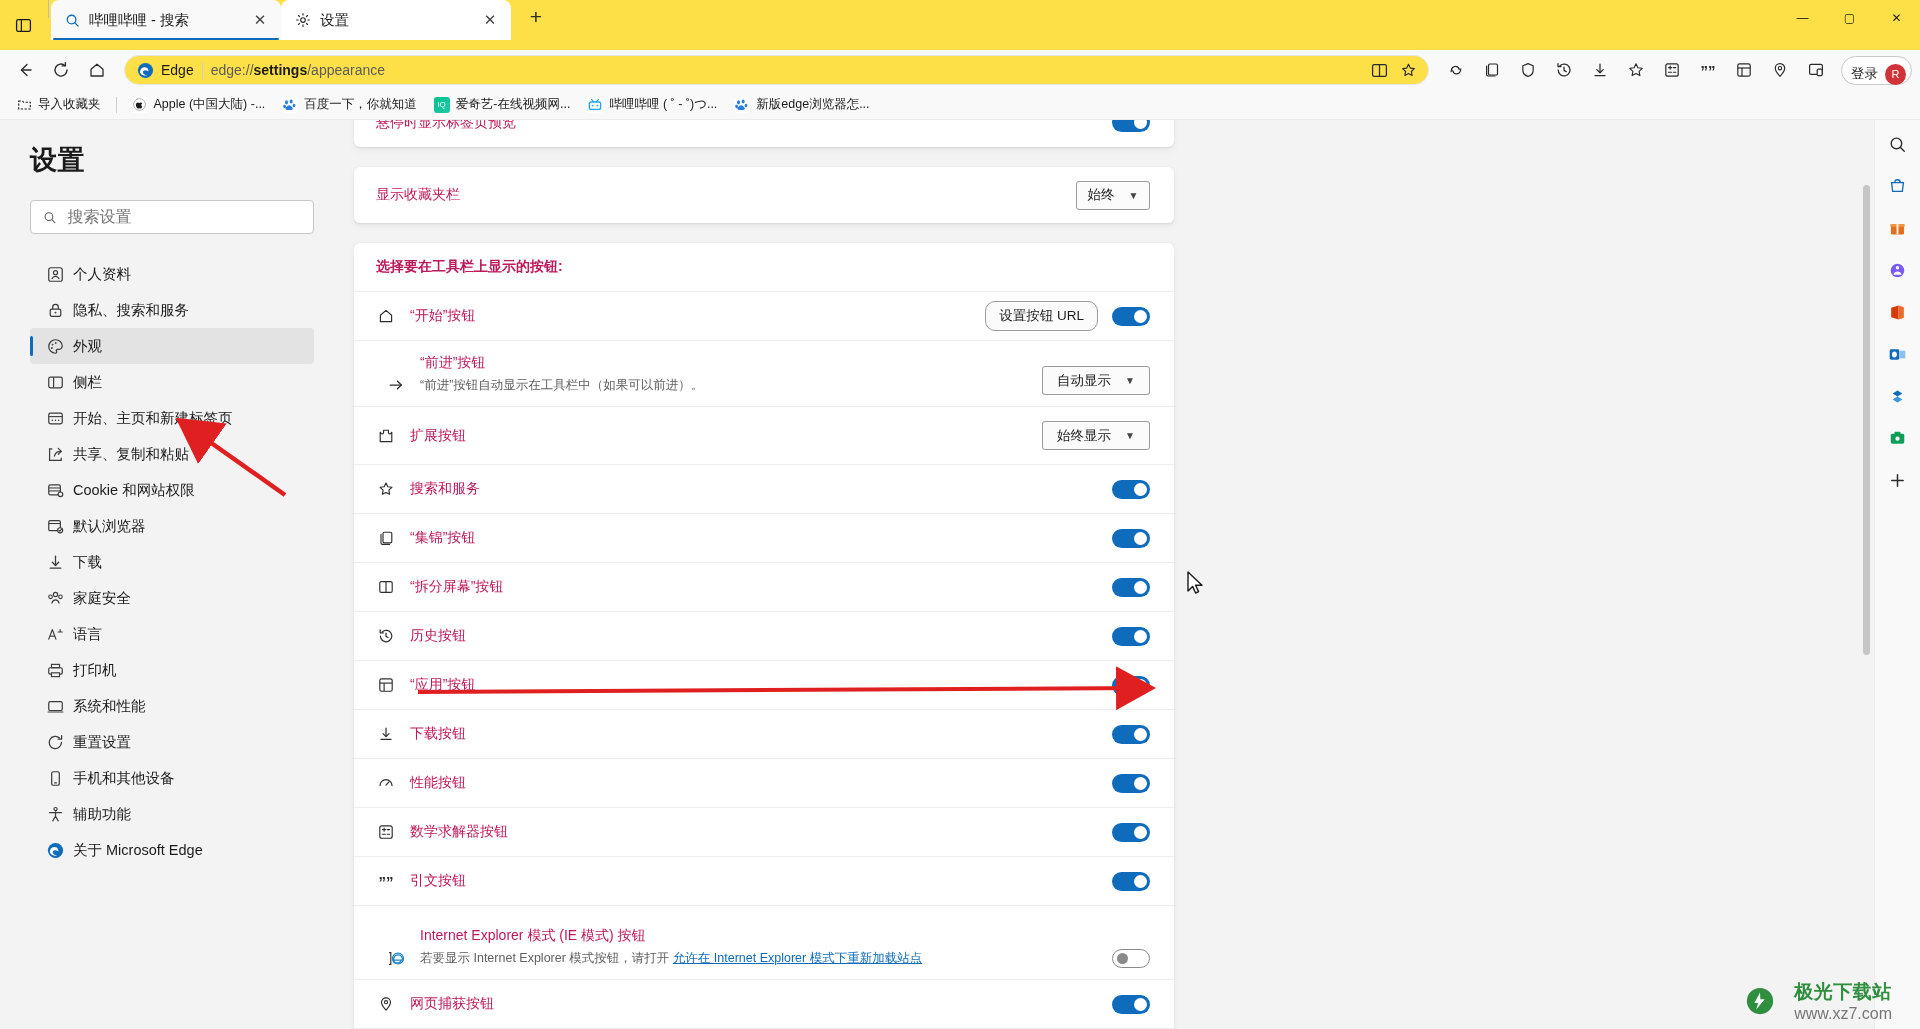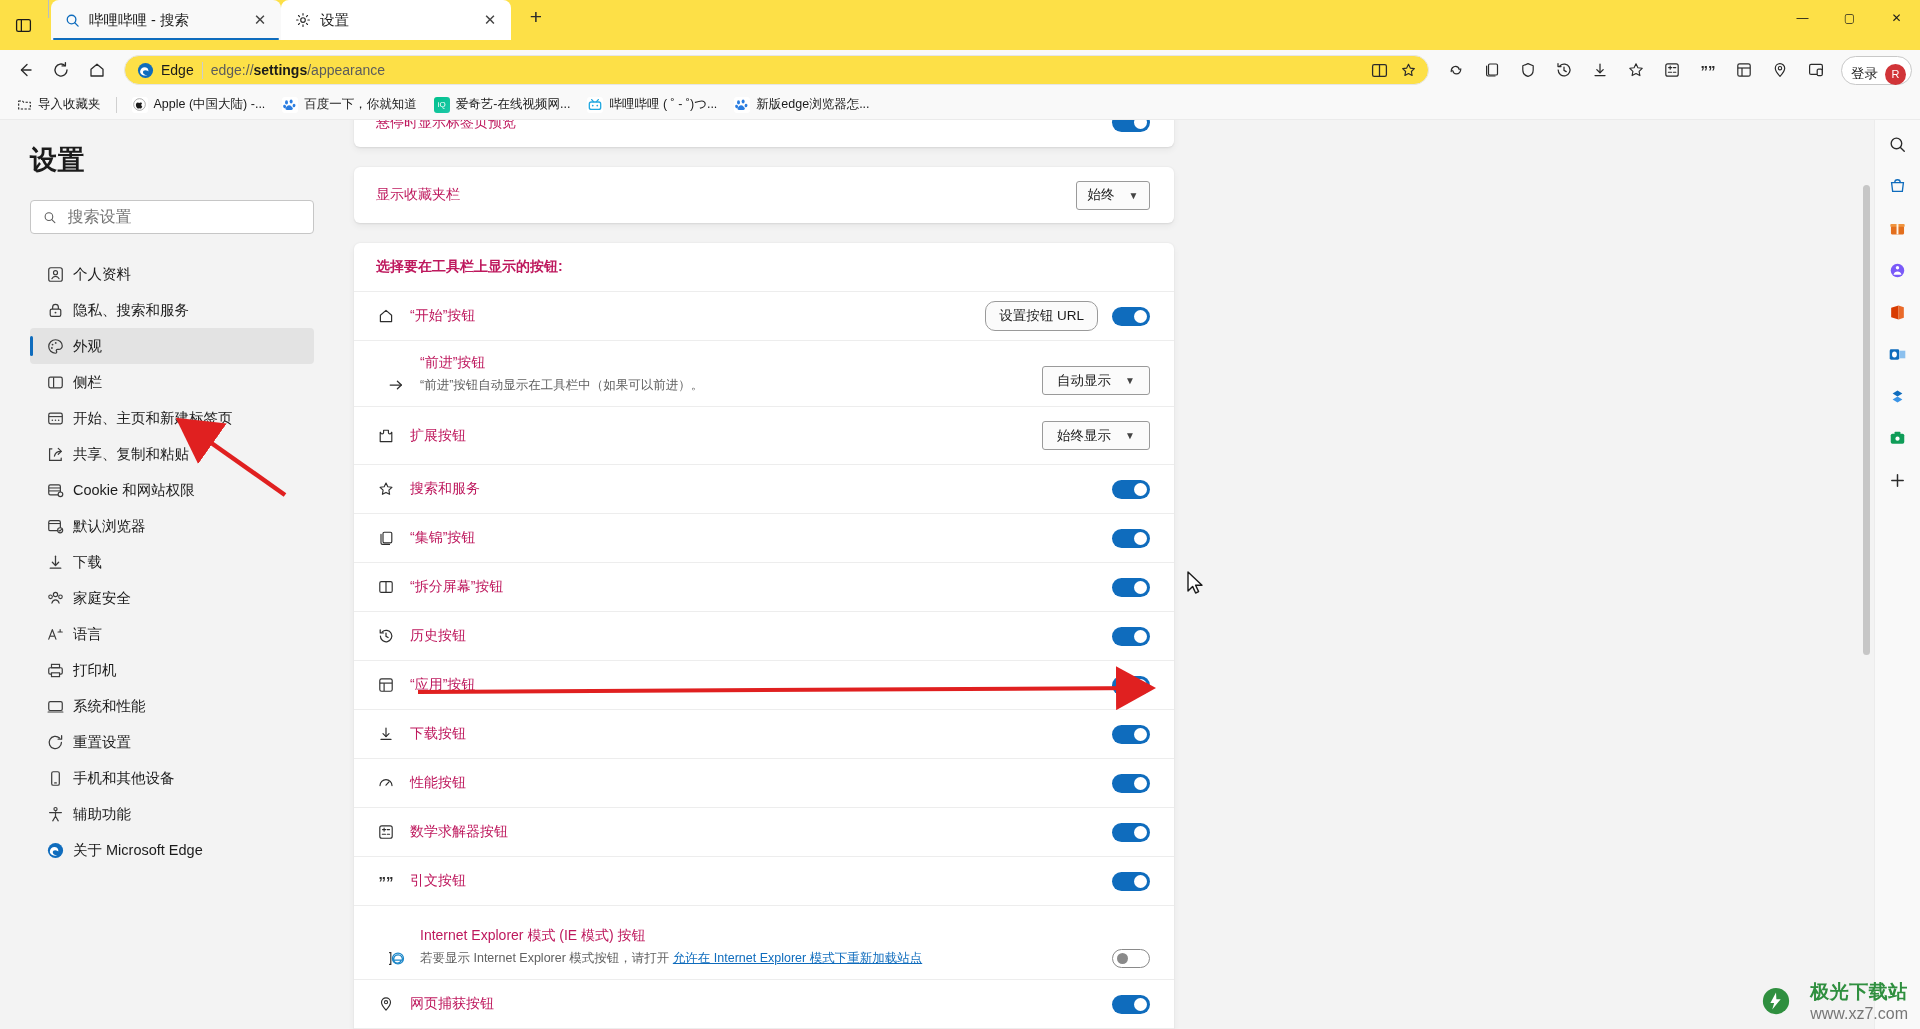--- a/index.html
+++ b/index.html
@@ -215,21 +215,21 @@
     padding-top: 8px; gap: 10px; border-left: 1px solid #ececec;
   }
   .rail-ic {
     width: 32px; height: 32px; border-radius: 6px;
     display: flex; align-items: center; justify-content: center;
   }
 
   
   .anno { position: absolute; pointer-events: none; }
   .wm {
-    position: absolute; right: 12px; bottom: 6px;
+    position: absolute; right: 28px; bottom: 6px;
     display: flex; align-items: center; gap: 19px; text-align: center;
   }
   .wm .wm-t { font-size: 19px; font-weight: 700; color: #2f8f3f; letter-spacing:.5px;}
   .wm .wm-s { font-size: 16px; color: #777; }
   .cursor { position: absolute; pointer-events: none; }
 </style>
 </head>
 <body>
 
 <div class="tabbar">

